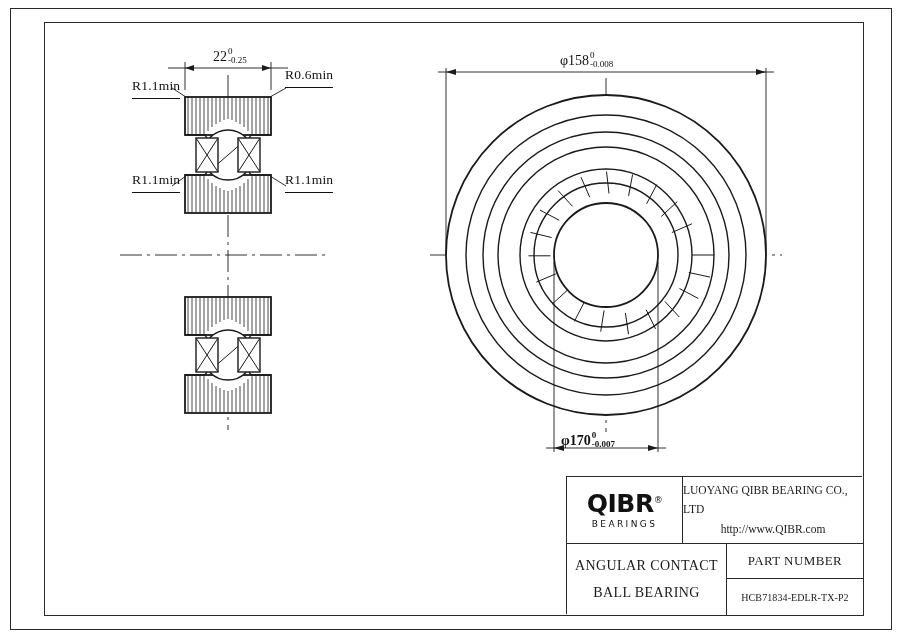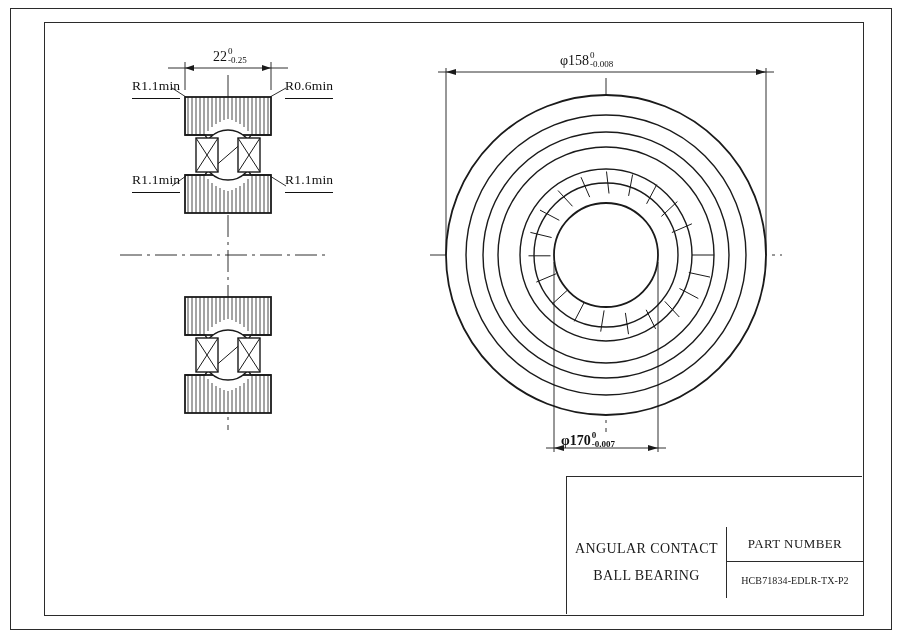--- a/index.html
+++ b/index.html
@@ -106,21 +106,21 @@
     color:#111;
   }
   .company-cell{
     flex:1;height:100%;
     display:flex;flex-direction:column;
     align-items:center;justify-content:center;
     font-size:11.5px;
     line-height:1.7;
   }
   .tb-bottom{
-    position:absolute;left:0;top:50px;width:296px;height:71px;
+    position:absolute;left:0;top:67px;width:296px;height:71px;
     display:flex;
     box-sizing:border-box;
   }
   .prod-cell{
     width:160px;height:100%;
     display:flex;flex-direction:column;
     align-items:center;justify-content:center;
     box-sizing:border-box;
     border-right:1px solid #2b2b2b;
     font-size:14px;
@@ -363,33 +363,43 @@
       <polygon points="554,448 564,445 564,451" fill="#1a1a1a"></polygon>
       <polygon points="658,448 648,445 648,451" fill="#1a1a1a"></polygon>
     </g>
   </svg>
 
   <div class="dimtxt" style="left:213px;top:48px;">
     <span>22</span><span class="frac"><span class="up">0</span><span class="lo">-0.25</span></span>
   </div>
 
   <div class="label underline" style="left:132px;top:78px;">R1.1min</div>
-  <div class="label underline" style="left:285px;top:78px;font-family:Liberation Serif, serif;">R0.6min</div>
+  <div class="label underline" style="left:285px;top:67px;font-family:Liberation Serif, serif;">R0.6min</div>
   <div class="label underline" style="left:132px;top:172px;">R1.1min</div>
   <div class="label underline" style="left:285px;top:172px;">R1.1min</div>
 
   <div class="dimtxt" style="left:560px;top:52px;">
     <span>φ</span><span>158</span><span class="frac"><span class="up">0</span><span class="lo">-0.008</span></span>
   </div>
 
   <div class="dimtxt" style="left:561px;top:432px;font-weight:bold;">
     <span>φ</span><span>170</span><span class="frac"><span class="up">0</span><span class="lo">-0.007</span></span>
   </div>
 
   <div class="titleblock">
+    <div class="tb-top">
+      <div class="logo-cell">
+        <div class="logo-main"><span>QIBR</span><span class="logo-reg">®</span></div>
+        <div class="logo-sub">BEARINGS</div>
+      </div>
+      <div class="company-cell">
+        <div>LUOYANG QIBR BEARING CO., LTD</div>
+        <div>http://www.QIBR.com</div>
+      </div>
+    </div>
     <div class="tb-bottom">
       <div class="prod-cell">
         <div>ANGULAR CONTACT</div>
         <div>BALL BEARING</div>
       </div>
       <div class="pn-cell">
         <div class="pn-head">PART NUMBER</div>
         <div class="pn-val">HCB71834-EDLR-TX-P2</div>
       </div>
     </div>

